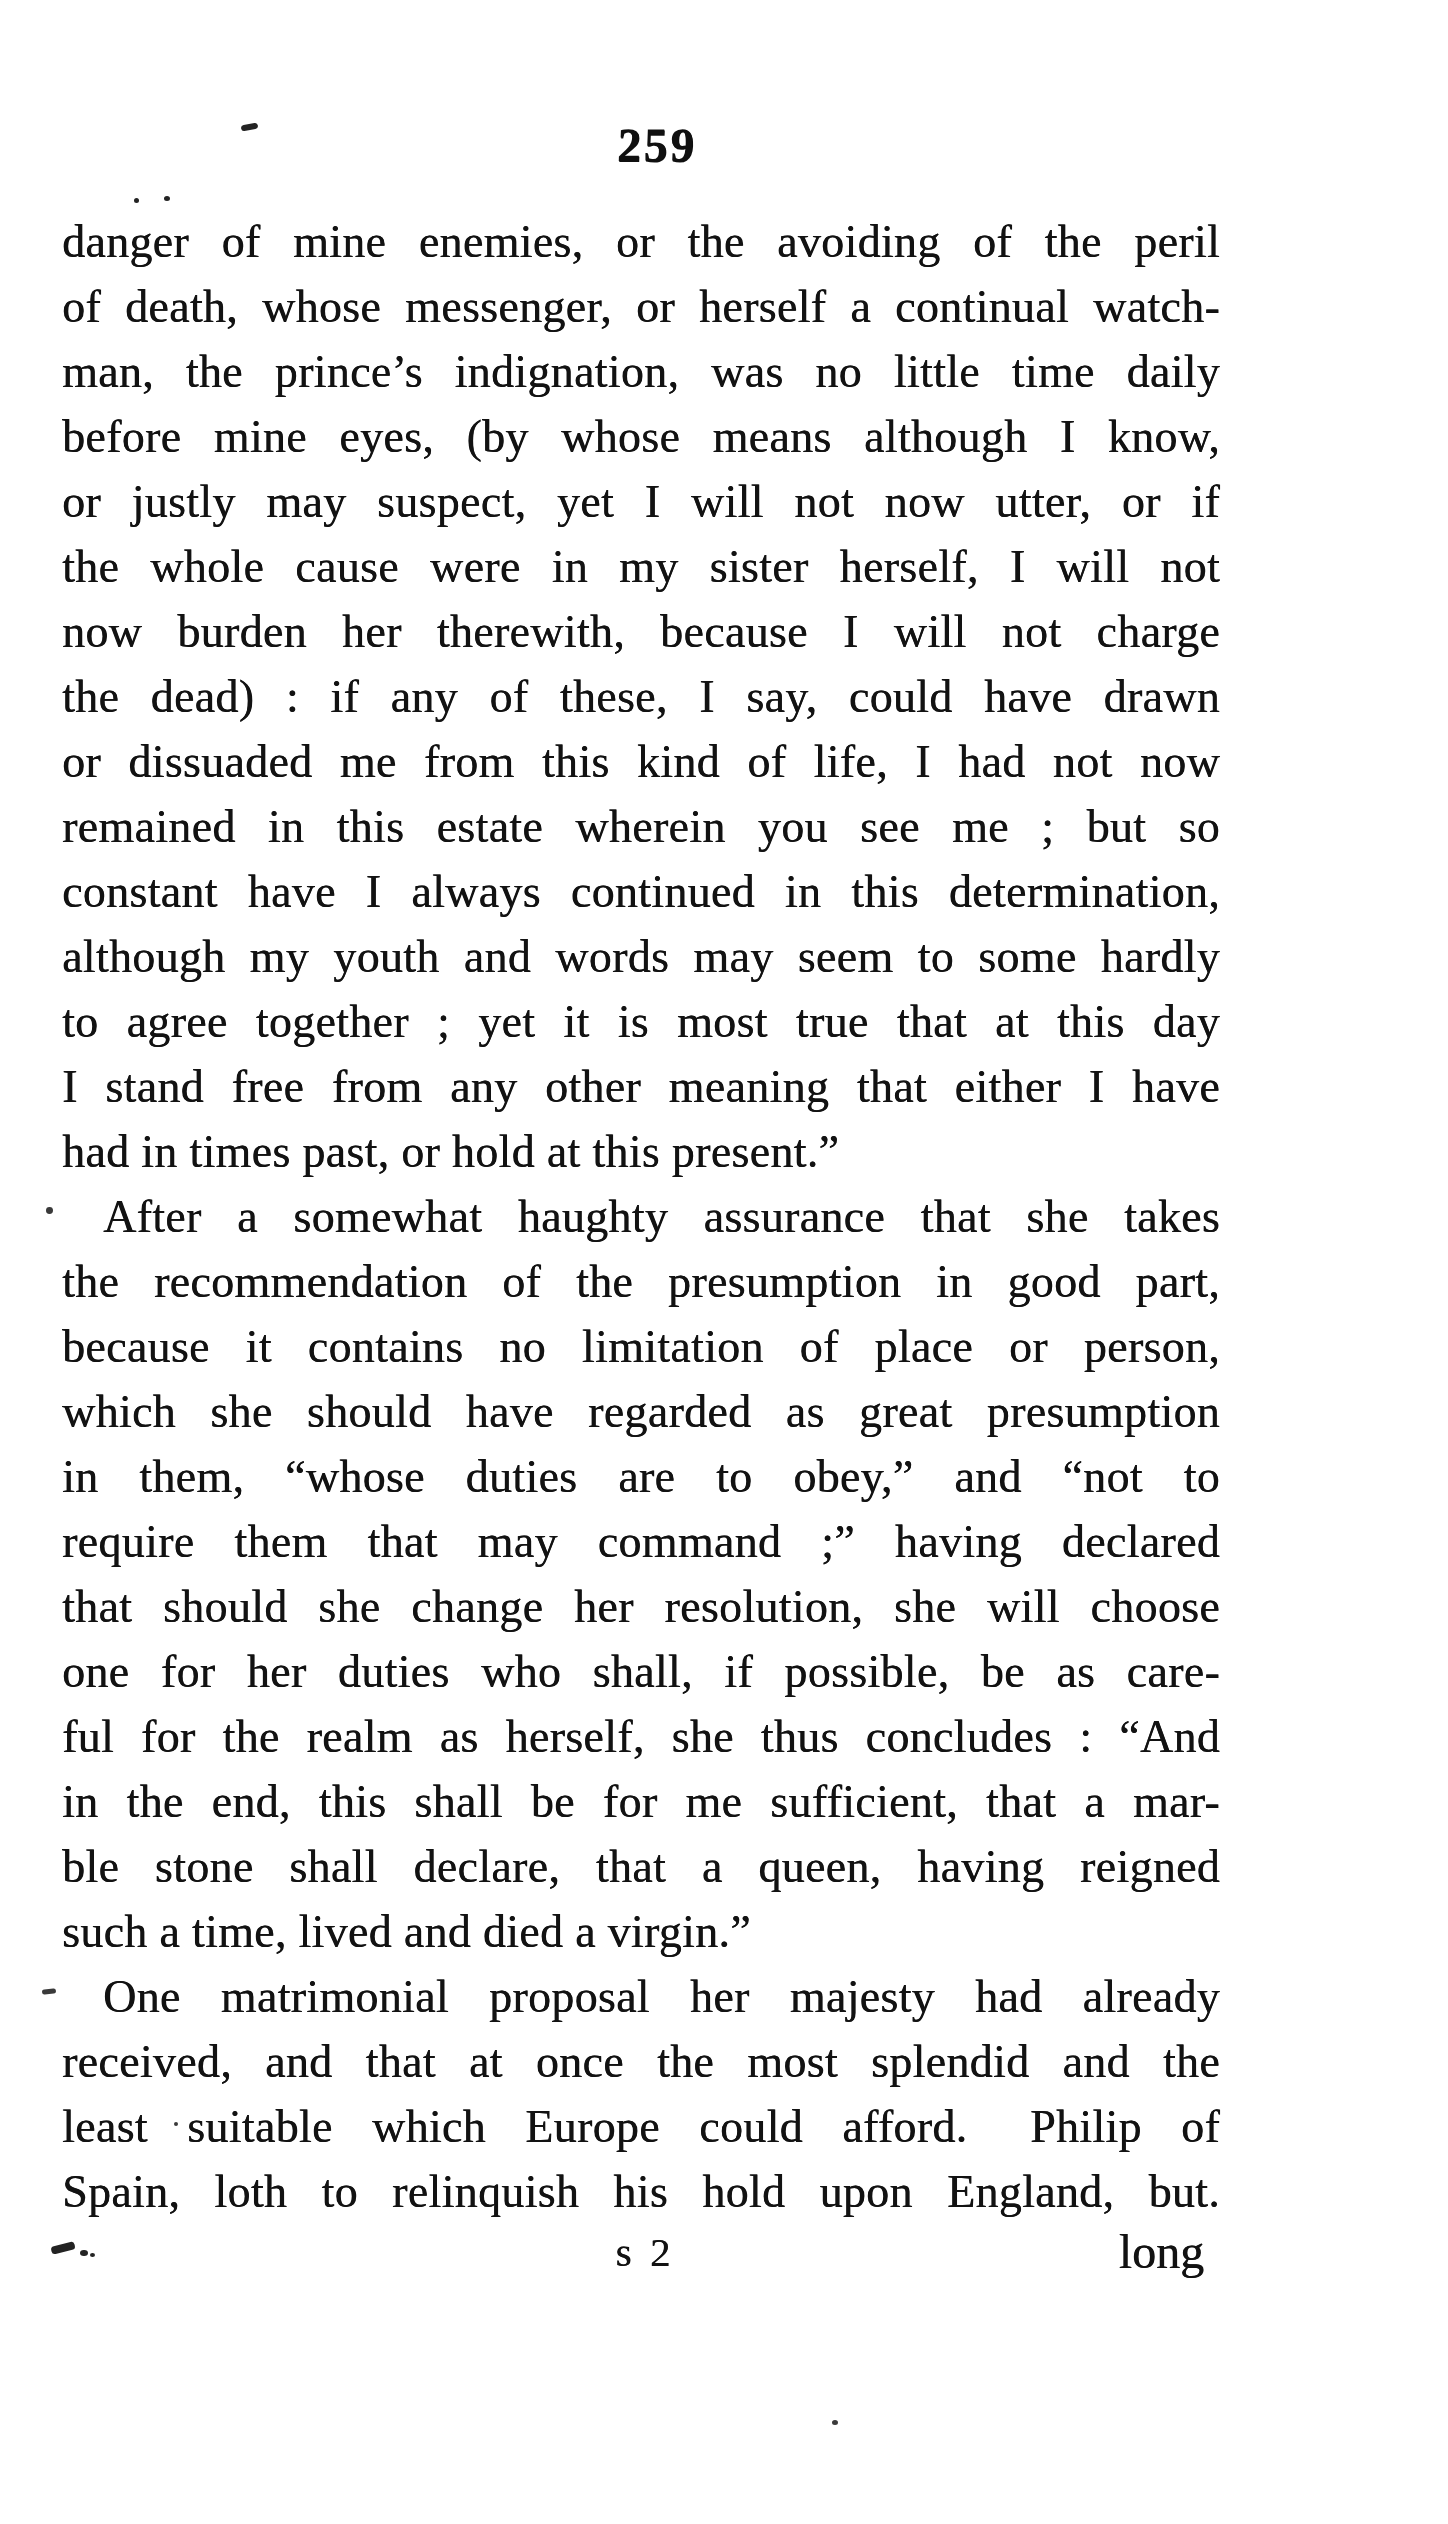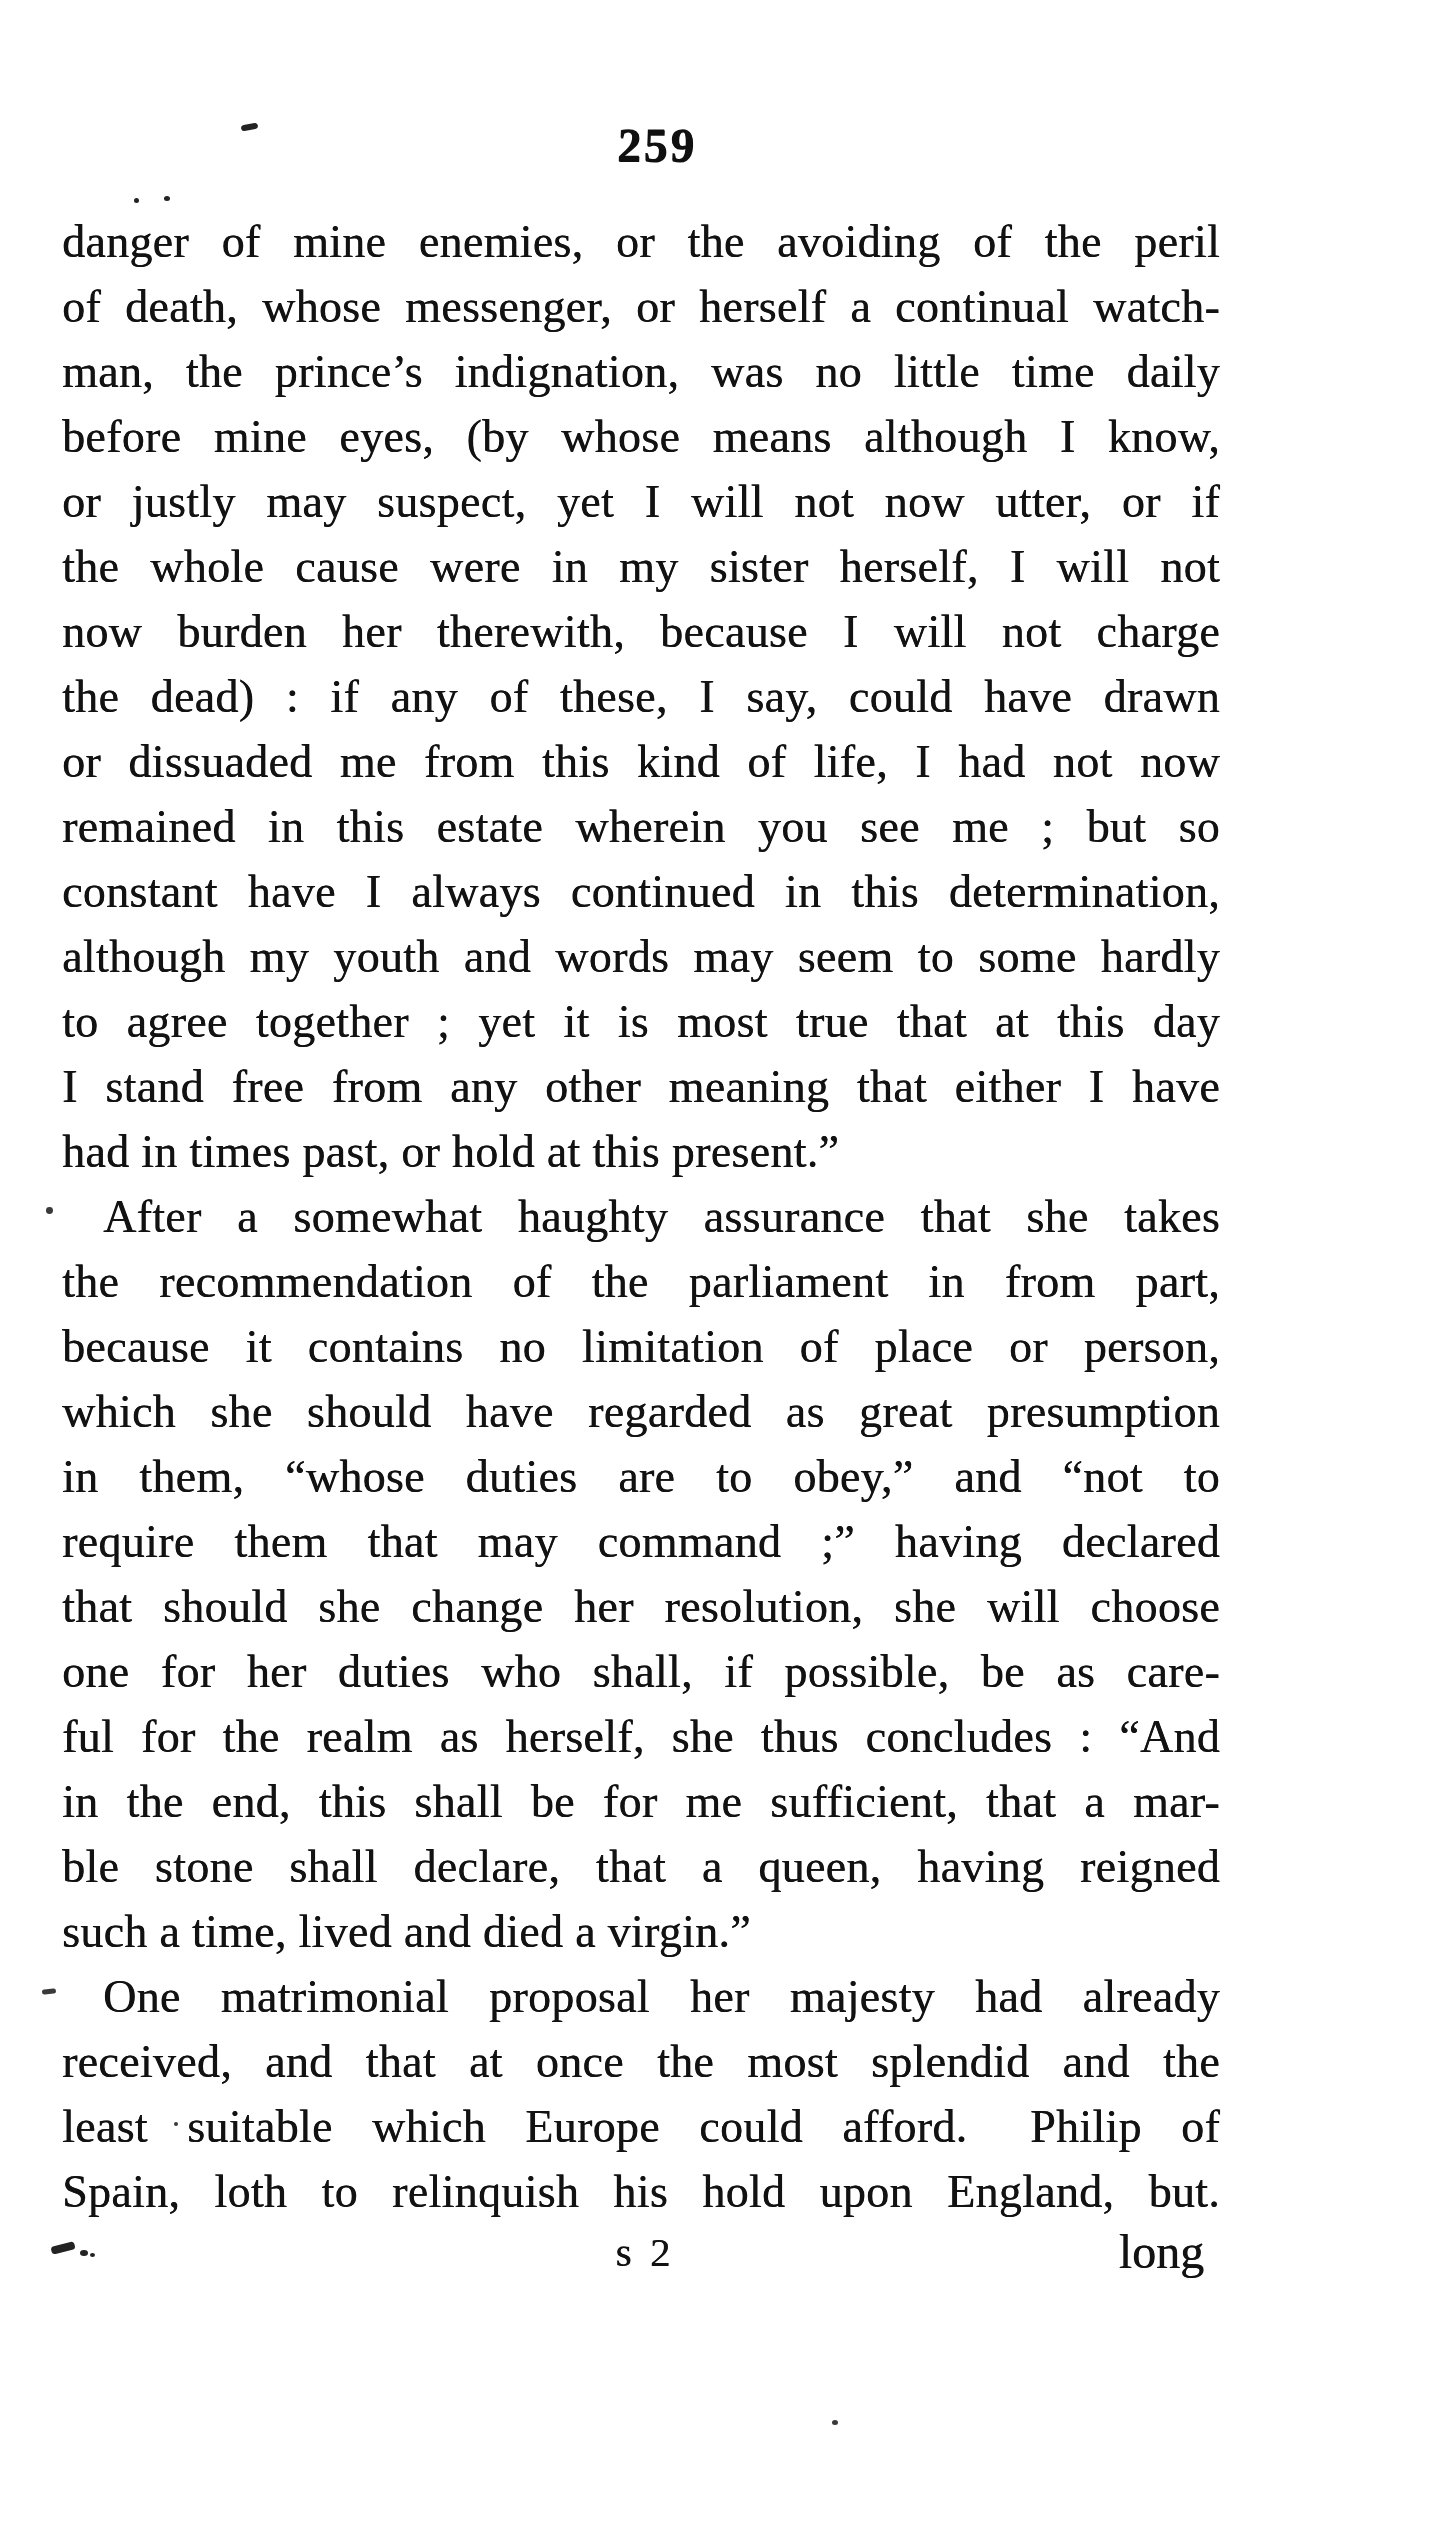--- a/index.html
+++ b/index.html
@@ -103,21 +103,21 @@
       <div class="line">now burden her therewith, because I will not charge</div>
       <div class="line">the dead) : if any of these, I say, could have drawn</div>
       <div class="line">or dissuaded me from this kind of life, I had not now</div>
       <div class="line">remained in this estate wherein you see me ; but so</div>
       <div class="line">constant have I always continued in this determination,</div>
       <div class="line">although my youth and words may seem to some hardly</div>
       <div class="line">to agree together ; yet it is most true that at this day</div>
       <div class="line">I stand free from any other meaning that either I have</div>
       <div class="line end">had in times past, or hold at this present.”</div>
       <div class="line indent">After a somewhat haughty assurance that she takes</div>
-      <div class="line">the recommendation of the parliament in from part,</div>
+      <div class="line">the recommendation of the presumption in good part,</div>
       <div class="line">because it contains no limitation of place or person,</div>
       <div class="line">which she should have regarded as great presumption</div>
       <div class="line">in them, “whose duties are to obey,” and “not to</div>
       <div class="line">require them that may command ;” having declared</div>
       <div class="line">that should she change her resolution, she will choose</div>
       <div class="line">one for her duties who shall, if possible, be as care-</div>
       <div class="line">ful for the realm as herself, she thus concludes : “And</div>
       <div class="line">in the end, this shall be for me sufficient, that a mar-</div>
       <div class="line">ble stone shall declare, that a queen, having reigned</div>
       <div class="line end">such a time, lived and died a virgin.”</div>

